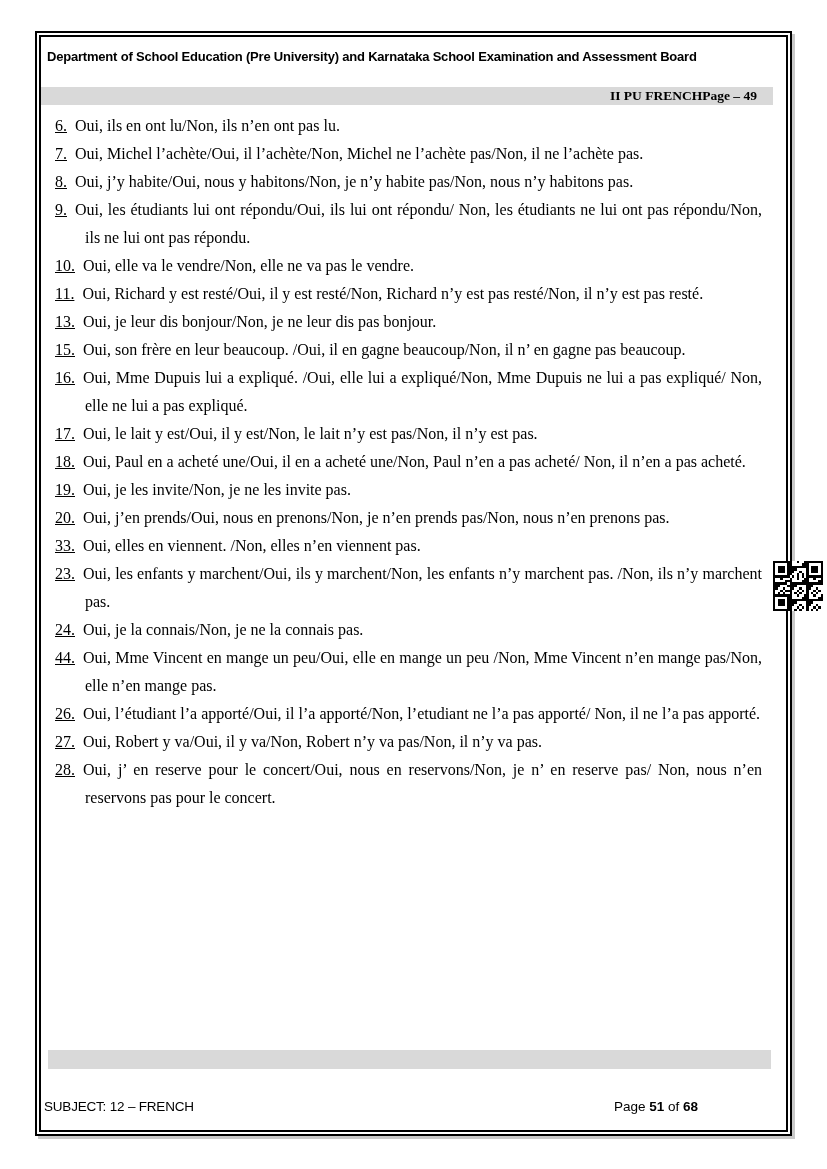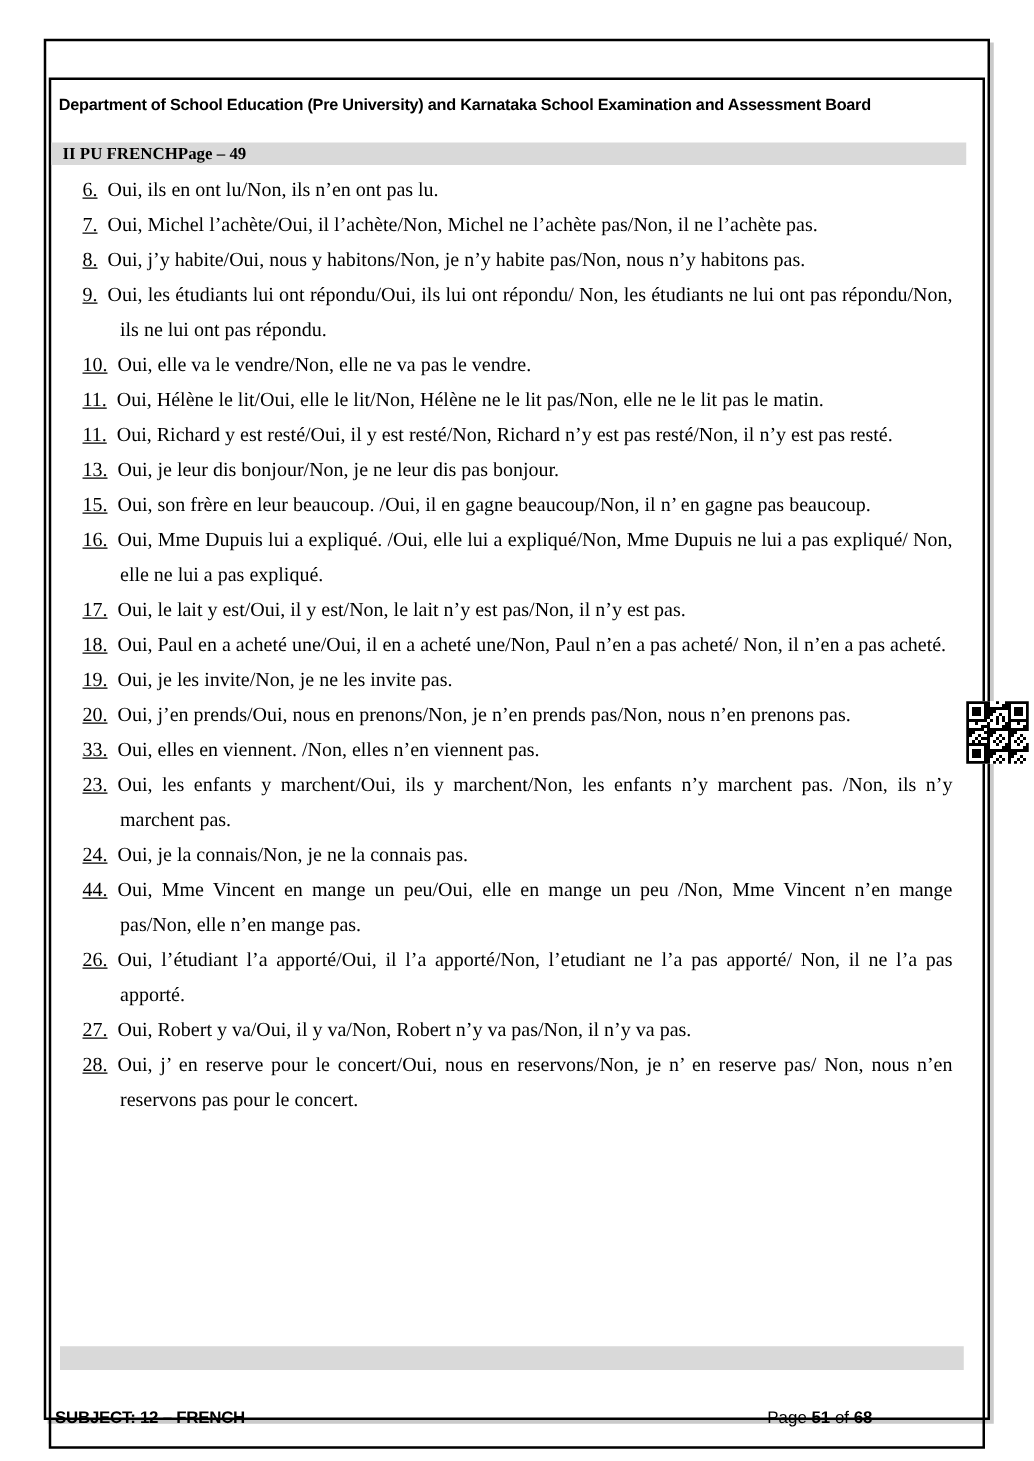--- a/index.html
+++ b/index.html
@@ -7,43 +7,43 @@
     width:827px;height:1169px;background:#ffffff;overflow:hidden;position:relative;
     font-family:"Liberation Serif","DejaVu Serif",serif;color:#000;
   }
   .frame{
     position:absolute;left:35px;top:31px;width:757px;height:1105px;
     border:2px solid #000;padding:2px;box-sizing:border-box;background:#fff;
     box-shadow:3px 3px 0 #c9c9c9;
   }
   .inner{
     border:2px solid #000;width:100%;height:100%;box-sizing:border-box;
-    position:relative;padding-top:12px;margin-top:27px;
+    position:relative;padding-top:12px;
   }
   .doc-title{
     font-family:"Liberation Sans","DejaVu Sans",sans-serif;font-weight:700;
     font-size:13px;letter-spacing:-0.2px;padding:0 4px 0 6px;white-space:nowrap;
   }
   .section-bar{
     margin-top:23px;margin-right:13px;height:18px;background:#d9d9d9;
-    display:flex;justify-content:flex-start;align-items:center;
+    display:flex;justify-content:flex-end;align-items:center;
     font-weight:700;font-size:13.5px;padding:0 16px 0 9px;box-sizing:border-box;
   }
   .answers{margin:7px 24px 0 0;}
   .item{
     font-size:16px;line-height:28px;text-align:justify;
-    padding-left:55px;text-indent:-30px;
+    padding-left:44px;text-indent:-30px;
   }
   .item .num{text-decoration:underline;margin-right:8px;}
   .footer-gray{position:absolute;left:7px;right:15px;bottom:61px;height:19px;background:#d9d9d9;}
   .footer-line{
     position:absolute;left:3px;right:0;bottom:13px;height:18px;
     font-family:"Liberation Sans","DejaVu Sans",sans-serif;font-size:13.5px;
   }
-  .subject{font-weight:700;letter-spacing:-0.2px;}
+  .subject{font-weight:400;letter-spacing:-0.2px;}
   .pageinfo{position:absolute;right:88px;top:0;}
   .pageinfo b{font-weight:700;}
   .qr{position:absolute;left:773px;top:561px;width:50px;height:50px;background:#fff;}
   .qr svg{display:block;}
 </style>
 </head>
 <body>
 
 <div class="frame">
   <div class="inner">
@@ -54,21 +54,20 @@
       <span>II PU FRENCH</span>
       <span>Page – 49</span>
     </div>
 
     <div class="answers">
       <div class="item"><span class="num">6.</span><span>Oui, ils en ont lu/Non, ils n’en ont pas lu.</span></div>
       <div class="item"><span class="num">7.</span><span>Oui, Michel l’achète/Oui, il l’achète/Non, Michel ne l’achète pas/Non, il ne l’achète pas.</span></div>
       <div class="item"><span class="num">8.</span><span>Oui, j’y habite/Oui, nous y habitons/Non, je n’y habite pas/Non, nous n’y habitons pas.</span></div>
       <div class="item"><span class="num">9.</span><span>Oui, les étudiants lui ont répondu/Oui, ils lui ont répondu/ Non, les étudiants ne lui ont pas répondu/Non, ils ne lui ont pas répondu.</span></div>
       <div class="item"><span class="num">10.</span><span>Oui, elle va le vendre/Non, elle ne va pas le vendre.</span></div>
-      <div class="item"><span class="num">11.</span><span>Oui, Hélène le lit/Oui, elle le lit/Non, Hélène ne le lit pas/Non, elle ne le lit pas le matin.</span></div>
       <div class="item"><span class="num">11.</span><span>Oui, Richard y est resté/Oui, il y est resté/Non, Richard n’y est pas resté/Non, il n’y est pas resté.</span></div>
       <div class="item"><span class="num">13.</span><span>Oui, je leur dis bonjour/Non, je ne leur dis pas bonjour.</span></div>
       <div class="item"><span class="num">15.</span><span>Oui, son frère en leur beaucoup. /Oui, il en gagne beaucoup/Non, il n’ en gagne pas beaucoup.</span></div>
       <div class="item"><span class="num">16.</span><span>Oui, Mme Dupuis lui a expliqué. /Oui, elle lui a expliqué/Non, Mme Dupuis ne lui a pas expliqué/ Non, elle ne lui a pas expliqué.</span></div>
       <div class="item"><span class="num">17.</span><span>Oui, le lait y est/Oui, il y est/Non, le lait n’y est pas/Non, il n’y est pas.</span></div>
       <div class="item"><span class="num">18.</span><span>Oui, Paul en a acheté une/Oui, il en a acheté une/Non, Paul n’en a pas acheté/ Non, il n’en a pas acheté.</span></div>
       <div class="item"><span class="num">19.</span><span>Oui, je les invite/Non, je ne les invite pas.</span></div>
       <div class="item"><span class="num">20.</span><span>Oui, j’en prends/Oui, nous en prenons/Non, je n’en prends pas/Non, nous n’en prenons pas.</span></div>
       <div class="item"><span class="num">33.</span><span>Oui, elles en viennent. /Non, elles n’en viennent pas.</span></div>
       <div class="item"><span class="num">23.</span><span>Oui, les enfants y marchent/Oui, ils y marchent/Non, les enfants n’y marchent pas. /Non, ils n’y marchent pas.</span></div>

